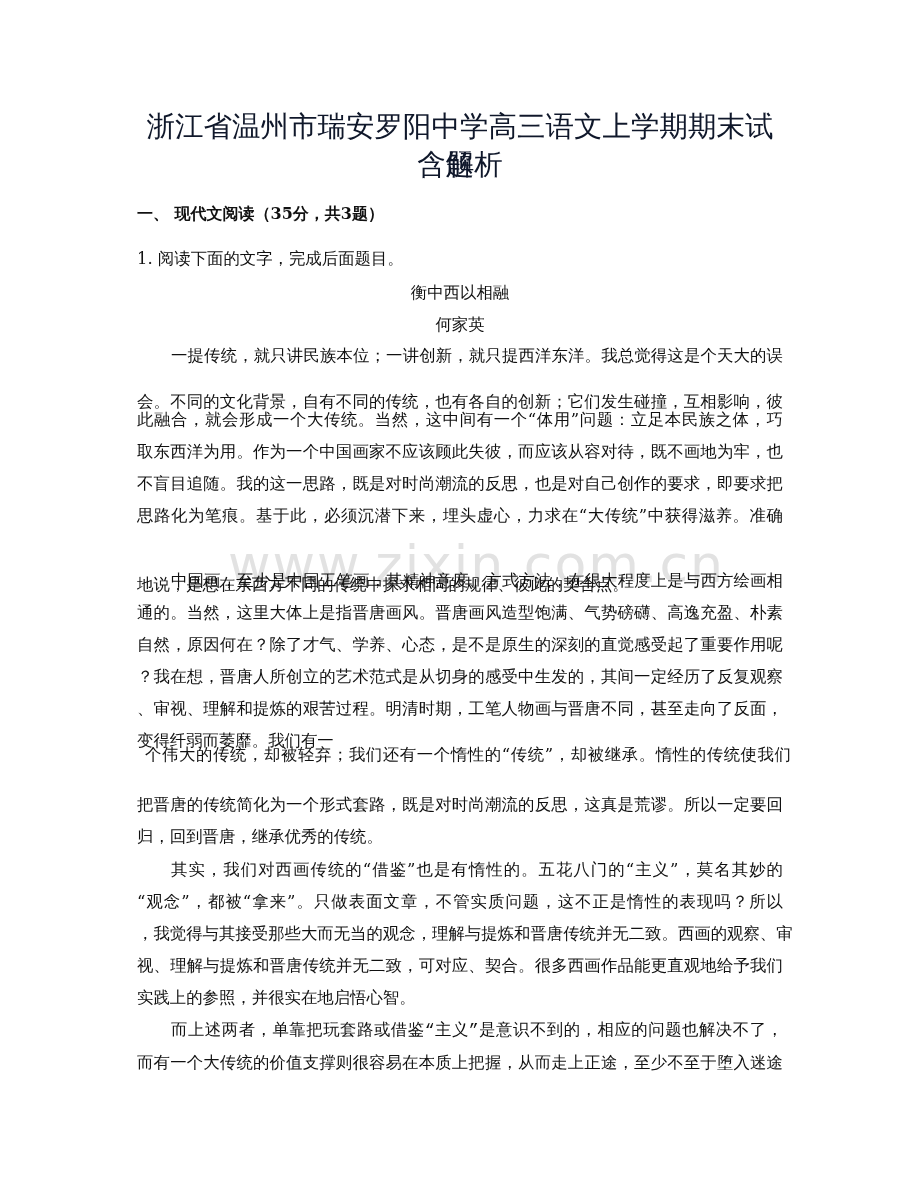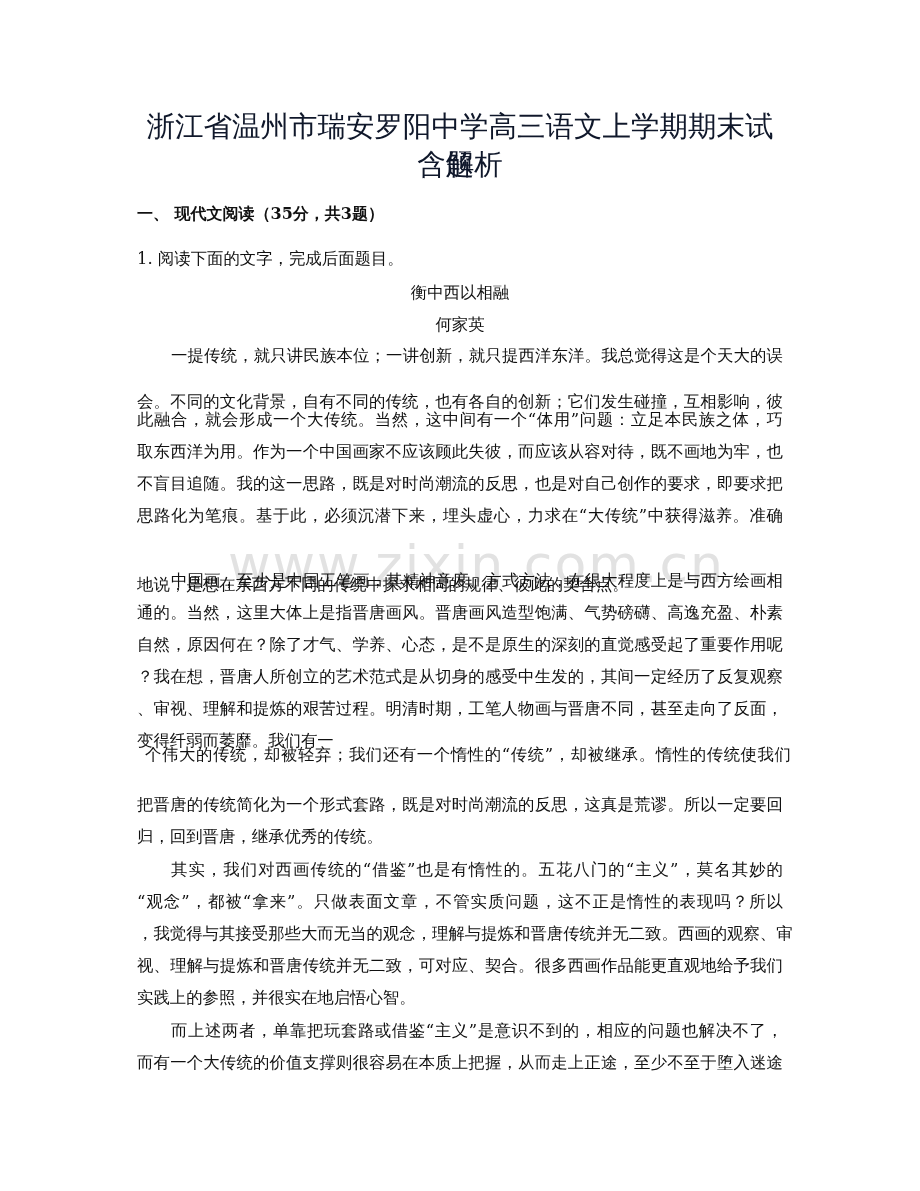--- a/index.html
+++ b/index.html
@@ -51,15 +51,15 @@
   <div class="line justify" style="top:744px;margin-left:8px;">个伟大的传统，却被轻弃；我们还有一个惰性的“传统”，却被继承。惰性的传统使我们</div>
   <div class="line justify" style="top:794px;">把晋唐的传统简化为一个形式套路，既是对时尚潮流的反思，这真是荒谬。所以一定要回</div>
   <div class="line" style="top:826px;">归，回到晋唐，继承优秀的传统。</div>
 
   <div class="line justify indent" style="top:859px;">其实，我们对西画传统的“借鉴”也是有惰性的。五花八门的“主义”，莫名其妙的</div>
   <div class="line justify" style="top:891px;">“观念”，都被“拿来”。只做表面文章，不管实质问题，这不正是惰性的表现吗？所以</div>
   <div class="line justify" style="top:923px;">，我觉得与其接受那些大而无当的观念，理解与提炼和晋唐传统并无二致。西画的观察、审</div>
   <div class="line justify" style="top:955px;">视、理解与提炼和晋唐传统并无二致，可对应、契合。很多西画作品能更直观地给予我们</div>
   <div class="line" style="top:987px;">实践上的参照，并很实在地启悟心智。</div>
 
-  <div class="line justify indent" style="top:1020px;">而上述两者，单靠把玩套路或借鉴“主义”是意识不到的，相应的问题也解决不了，</div>
+  <div class="line justify indent" style="top:1020px;font-family:Liberation Mono, monospace;">而上述两者，单靠把玩套路或借鉴“主义”是意识不到的，相应的问题也解决不了，</div>
   <div class="line justify" style="top:1052px;">而有一个大传统的价值支撑则很容易在本质上把握，从而走上正途，至少不至于堕入迷途</div>
 </div>
 
 </body></html>

